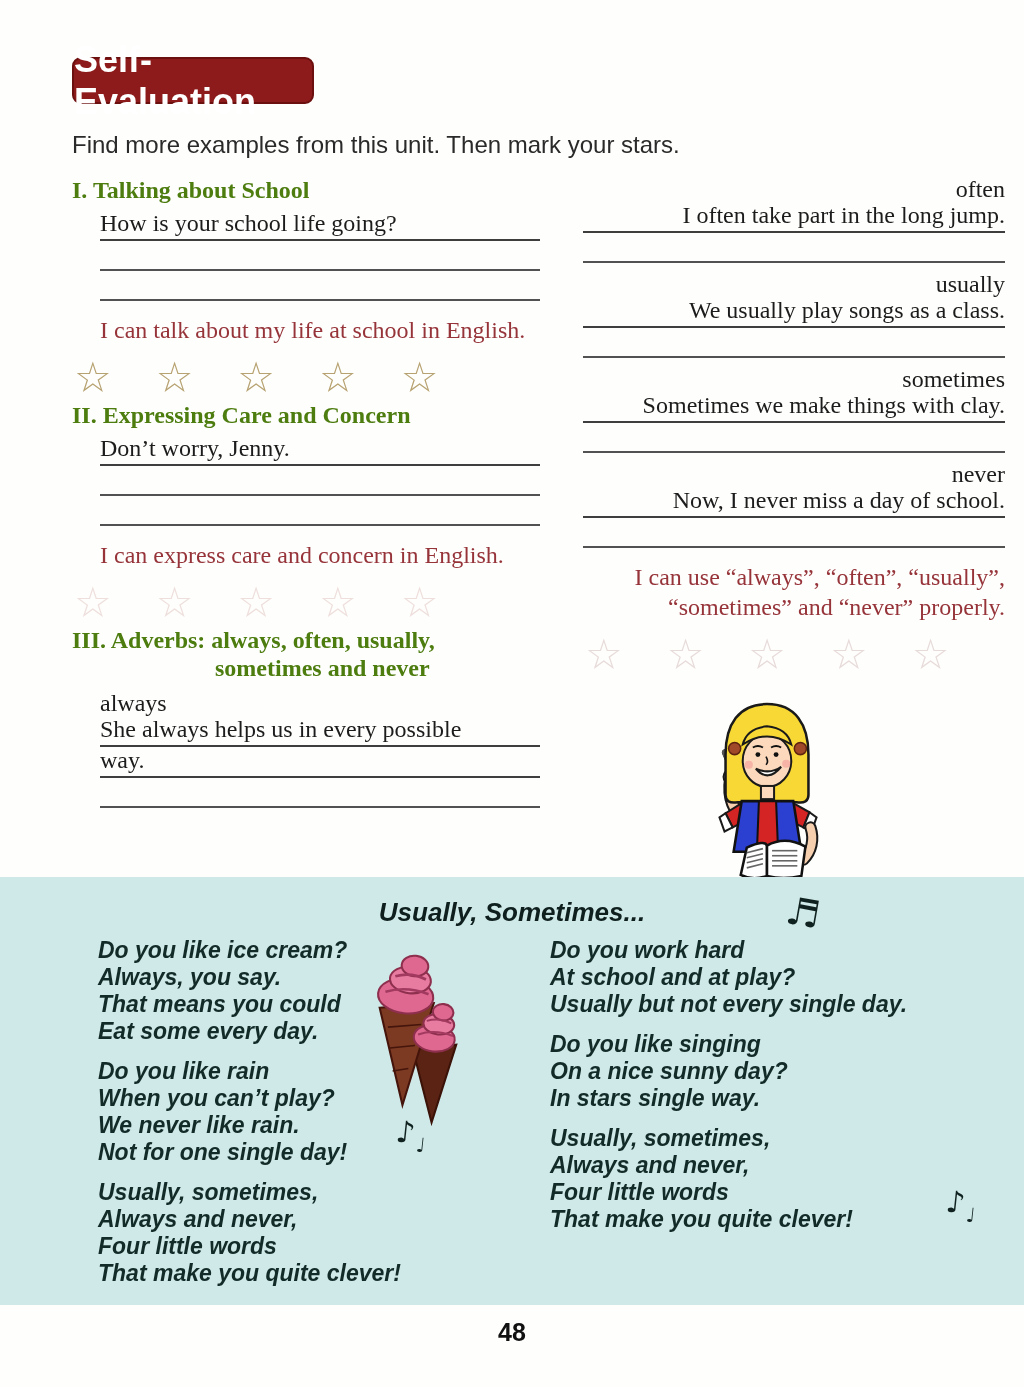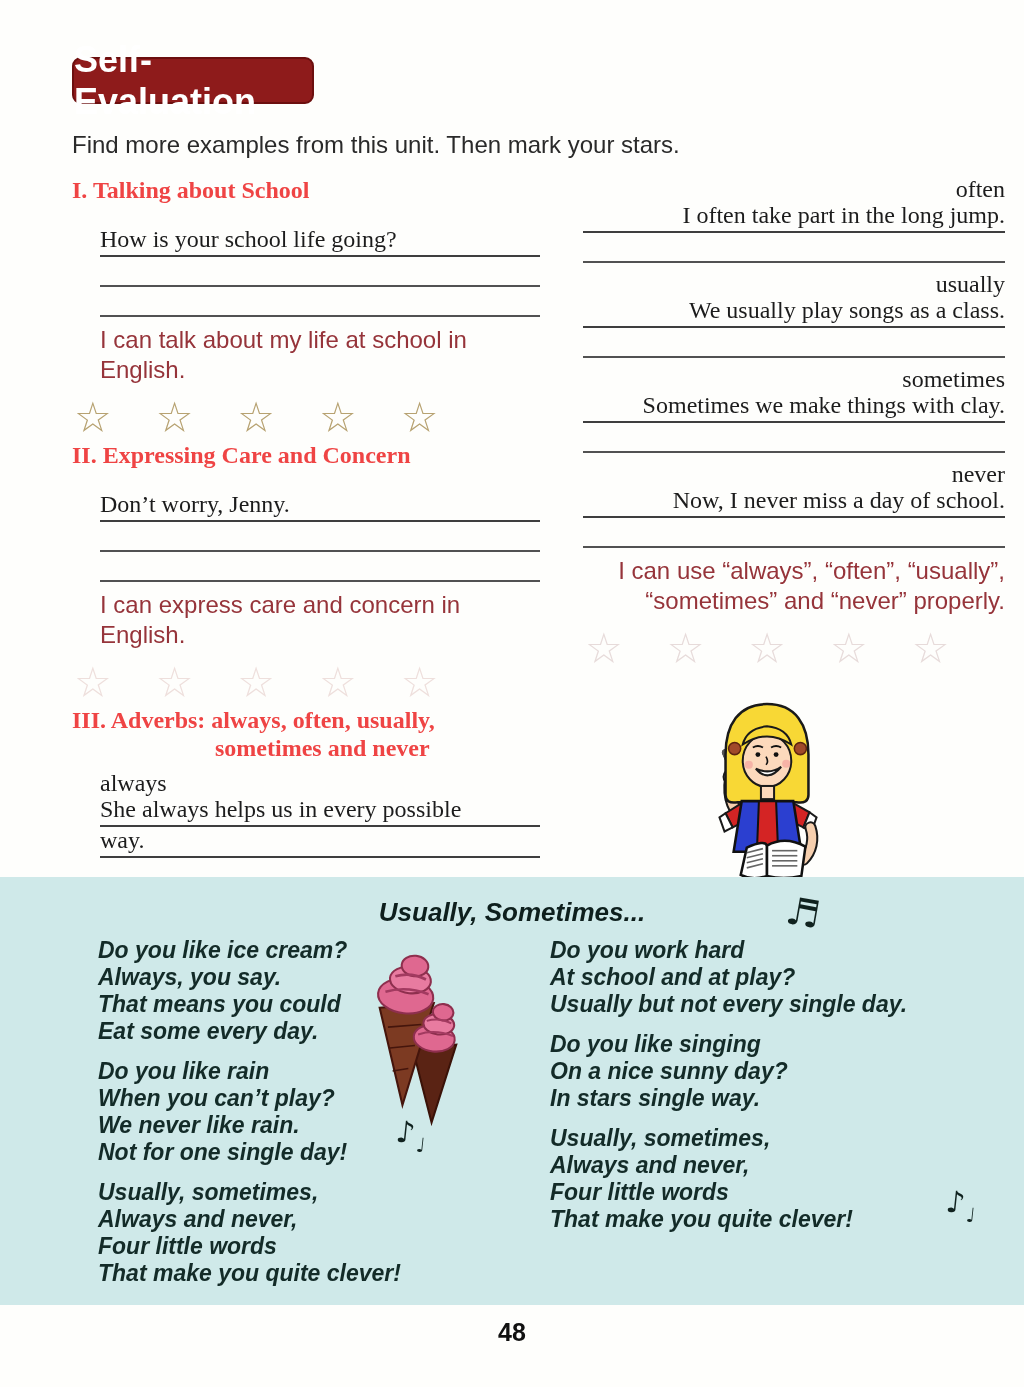--- a/index.html
+++ b/index.html
@@ -19,41 +19,41 @@
   }
   .instruction {
     position:absolute; left:72px; top:131px;
     font-family:"Liberation Sans","DejaVu Sans",sans-serif; font-size:24px; color:#2a2a2a;
   }
 
   
   .col-left  { position:absolute; left:72px;  top:176px; width:468px; }
   .col-right { position:absolute; left:583px; top:176px; width:422px;text-align:right; }
 
-  .head { font-weight:bold; font-size:24px; line-height:28px; color:#ef4444; }
+  .head { font-weight:bold; font-size:24px; line-height:28px; color:#4d7c0f; }
   .head2 { padding-left:143px; }
   .indent { margin-left:28px; }
   .adv { font-size:24px; line-height:26px; }
   .ex {
     font-size:24px; line-height:26px; padding-bottom:3px;
     border-bottom:2px solid #3e3e3e;
   }
   .rule { height:28px; border-bottom:2px solid #525252; }
   .cando {
-    font-family:Liberation Sans, sans-serif;
-    color:#96343a; font-size:24px; line-height:30px; margin-top:8px;
+    font-family:Liberation Serif, serif;
+    color:#96343a; font-size:24px; line-height:30px; margin-top:14px;
   }
   .stars {
     display:flex; gap:44px; margin-top:10px; margin-left:2px;
     font-family:"DejaVu Sans",sans-serif; font-size:42px; line-height:46px;
     color:#b7a271; user-select:none;
   }
   .stars.faded  { color:#eedfdc; }
   .stars.faded2 { color:#e7dbda; }
-  .mt6 { margin-top:22px; } .mt8 { margin-top:8px; } .mt14 { margin-top:0; }
+  .mt6 { margin-top:6px; } .mt8 { margin-top:8px; } .mt14 { margin-top:0; }
 
   
   .student { position:absolute; left:694px; top:698px; }
 
   
   .song {
     position:absolute; left:0; top:877px; width:1024px; height:428px;
     background:#cfe9e9;
     font-family:"Liberation Sans","DejaVu Sans",sans-serif;
     font-style:italic; font-weight:bold; color:#132b28;

